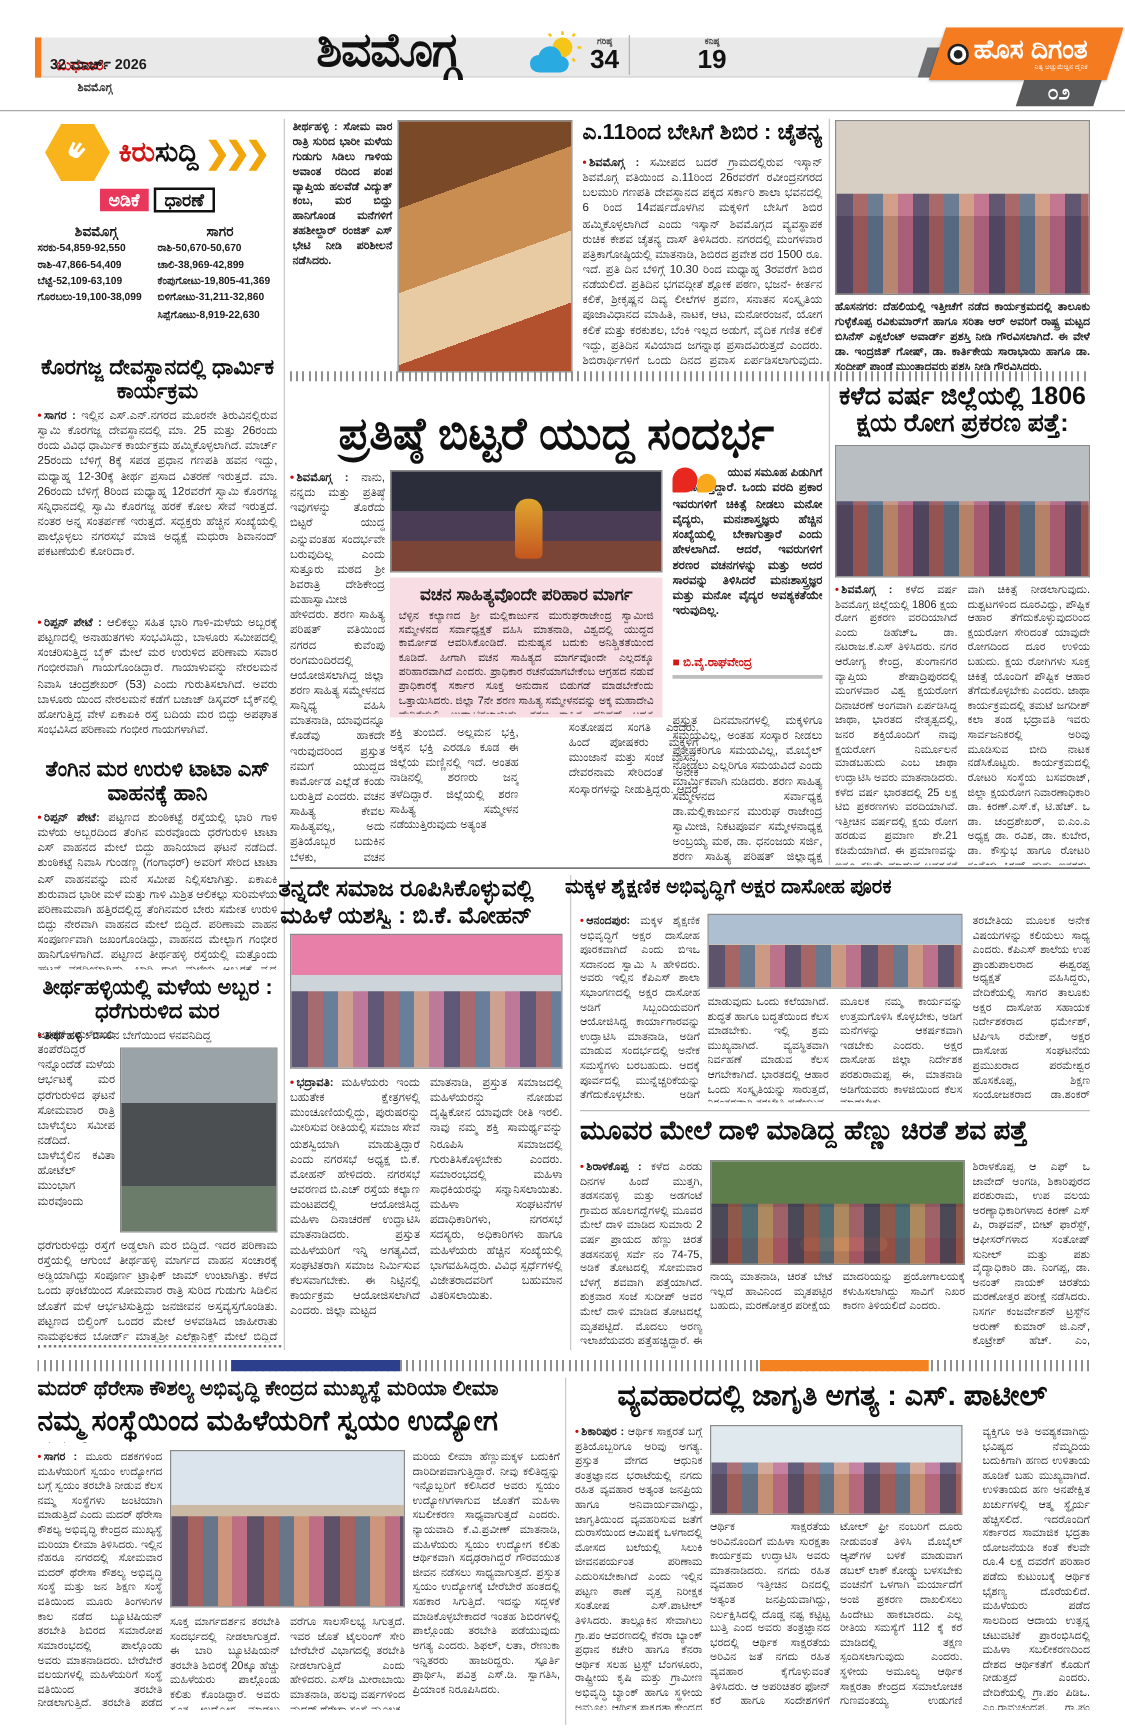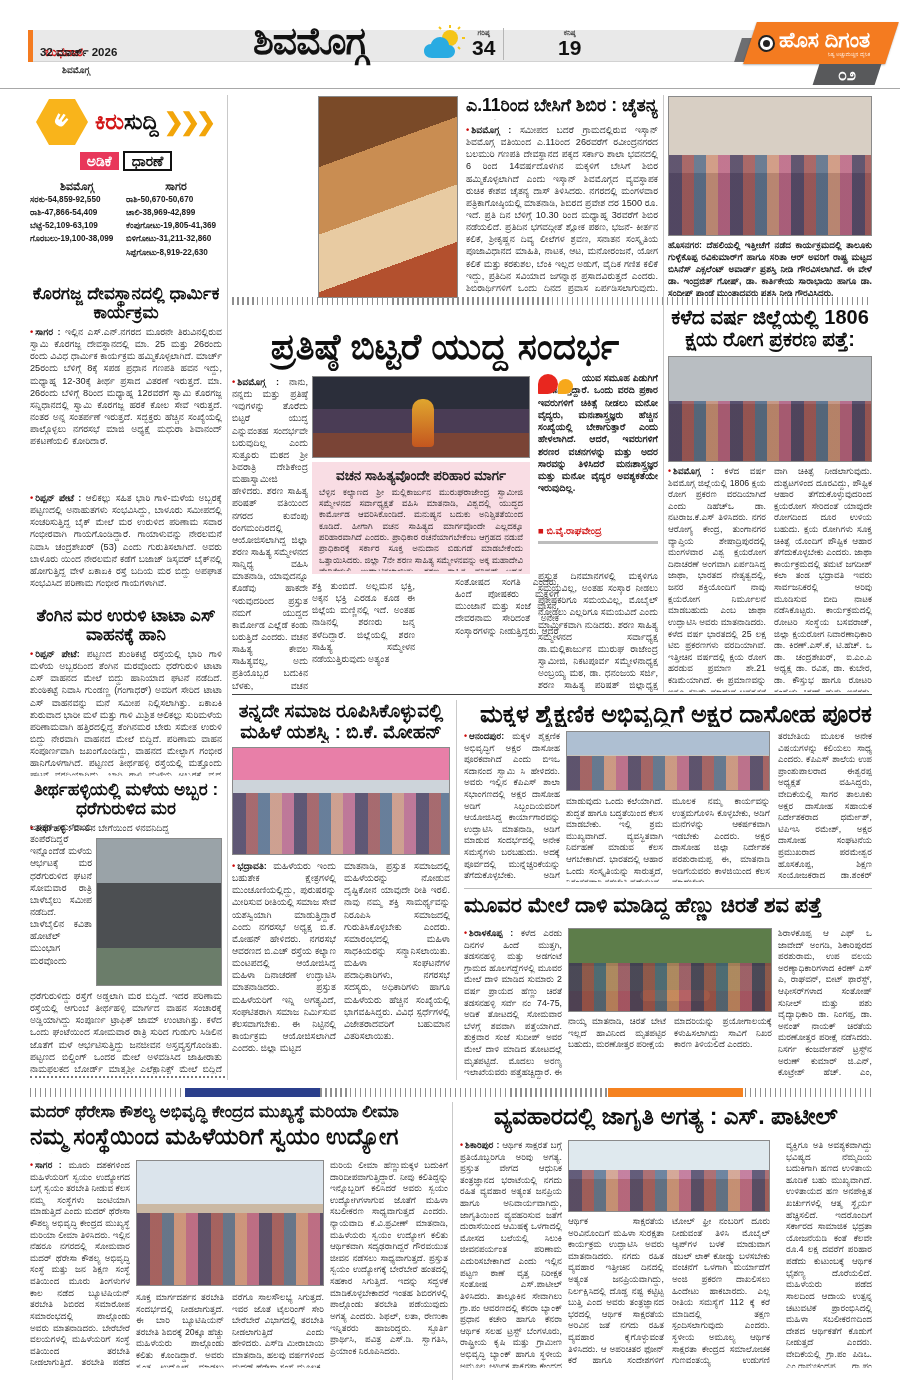--- a/index.html
+++ b/index.html
@@ -161,20 +161,21 @@
 
   <div class="abs hl" style="left:30px;top:780px;width:192px;height:40px;font-size:17px;">ತೀರ್ಥಹಳ್ಳಿಯಲ್ಲಿ ಮಳೆಯ ಅಬ್ಬರ : ಧರೆಗುರುಳಿದ ಮರ</div>
   <div class="abs story" style="left:30px;top:822px;width:192px;height:13px;">
     <span class="dl-b">•</span><span class="dl">ತೀರ್ಥಹಳ್ಳಿ :</span> <span>ಬಿಸಿಲಿನ ಬೇಗೆಯಿಂದ ಳನವನಿದಿದ್ದ</span>
   </div>
   <div class="abs story" style="left:30px;top:798px;width:62px;height:148px;margin-top:23px;">ಜನತೆಗೆ ಮಳೆರಾಯ ತಂಪೆರೆದಿದ್ದರೆ ಇನ್ನೊಂದೆಡೆ ಮಳೆಯ ಆರ್ಭಟಕ್ಕೆ ಮರ ಧರೆಗುರುಳಿದ ಘಟನೆ ಸೋಮವಾರ ರಾತ್ರಿ ಬಾಳೆಬೈಲು ಸಮೀಪ ನಡೆದಿದೆ. ಬಾಳೆಬೈಲಿನ ಕವಿತಾ ಹೋಟೆಲ್ ಮುಂಭಾಗ ಮರವೊಂದು</div>
   <div class="abs photo" style="left:96px;top:838px;width:126px;height:148px;background:linear-gradient(180deg,#9aa3a8 0 30%,#4c4f52 30% 75%,#6b7d6a 75% 100%);"></div>
   <div class="abs story" style="left:30px;top:990px;width:192px;height:84px;">ಧರೆಗುರುಳಿದ್ದು ರಸ್ತೆಗೆ ಅಡ್ಡಲಾಗಿ ಮರ ಬಿದ್ದಿದೆ. ಇದರ ಪರಿಣಾಮ ರಸ್ತೆಯಲ್ಲಿ ಆಗುಂಬೆ ತೀರ್ಥಹಳ್ಳಿ ಮಾರ್ಗದ ವಾಹನ ಸಂಚಾರಕ್ಕೆ ಅಡ್ಡಿಯಾಗಿದ್ದು ಸಂಪೂರ್ಣ ಟ್ರಾಫಿಕ್ ಜಾಮ್ ಉಂಟಾಗಿತ್ತು. ಕಳೆದ ಒಂದು ಘಂಟೆಯಿಂದ ಸೋಮವಾರ ರಾತ್ರಿ ಸುರಿದ ಗುಡುಗು ಸಿಡಿಲಿನ ಜೊತೆಗೆ ಮಳೆ ಆರ್ಭಟಿಸುತ್ತಿದ್ದು ಜನಜೀವನ ಅಸ್ತವ್ಯಸ್ತಗೊಂಡಿತು. ಪಟ್ಟಣದ ಬಿಲ್ಡಿಂಗ್ ಒಂದರ ಮೇಲೆ ಅಳವಡಿಸಿದ ಜಾಹೀರಾತು ನಾಮಫಲಕದ ಬೋರ್ಡ್ ಮಾತೃಶ್ರೀ ಎಲೆಕ್ಟ್ರಾನಿಕ್ಸ್ ಮೇಲೆ ಬಿದ್ದಿದೆ ಇದರಿಂದ ಯಾವುದೇ ತೊಂದರೆ ಉಂಟಾಗಿಲ್ಲ. ಇತ್ತ ವಾಹನ ಸಂಚಾರರು ಪರದಾಡುವಂಥ ಸ್ಥಿತಿ ಉಂಟಾಯಿತು.</div>
   <div class="abs dotline" style="left:30px;top:1076px;width:195px;height:0;"></div>
 
+  <div class="abs caption" style="left:234px;top:96px;width:80px;height:202px;">ತೀರ್ಥಹಳ್ಳಿ : ಸೋಮ ವಾರ ರಾತ್ರಿ ಸುರಿದ ಭಾರೀ ಮಳೆಯ ಗುಡುಗು ಸಿಡಿಲು ಗಾಳಿಯ ಅವಾಂತ ರದಿಂದ ಪಂಪ ವ್ಯಾಪ್ತಿಯ ಹಲವೆಡೆ ವಿದ್ಯುತ್ ಕಂಬ, ಮರ ಬಿದ್ದು ಹಾನಿಗೊಂಡ ಮನೆಗಳಿಗೆ ತಹಶೀಲ್ದಾರ್ ರಂಜಿತ್ ಎಸ್ ಭೇಟಿ ನೀಡಿ ಪರಿಶೀಲನೆ ನಡೆಸಿದರು.</div>
   <div class="abs photo" style="left:318px;top:96px;width:140px;height:202px;background:linear-gradient(160deg,#7a4a28 0 28%,#c98d52 28% 55%,#e8cba2 55% 78%,#b3502e 78% 100%);"></div>
 
   <div class="abs hl hl-left" style="left:466px;top:96px;width:192px;height:24px;font-size:17.5px;">ಎ.11ರಿಂದ ಬೇಸಿಗೆ ಶಿಬಿರ : ಚೈತನ್ಯ ದಾಸ್</div>
   <div class="abs story" style="left:466px;top:124px;width:192px;height:172px;">
     <span class="dl-b">•</span><span class="dl">ಶಿವಮೊಗ್ಗ :</span> <span>ಸಮೀಪದ ಬದರೆ ಗ್ರಾಮದಲ್ಲಿರುವ ಇಸ್ಕಾನ್ ಶಿವಮೊಗ್ಗ ವತಿಯಿಂದ ಎ.11ರಿಂದ 26ರವರೆಗೆ ರವೀಂದ್ರನಗರದ ಬಲಮುರಿ ಗಣಪತಿ ದೇವಸ್ಥಾನದ ಪಕ್ಕದ ಸರ್ಕಾರಿ ಶಾಲಾ ಭವನದಲ್ಲಿ 6 ರಿಂದ 14ವರ್ಷದೊಳಗಿನ ಮಕ್ಕಳಿಗೆ ಬೇಸಿಗೆ ಶಿಬಿರ ಹಮ್ಮಿಕೊಳ್ಳಲಾಗಿದೆ ಎಂದು ಇಸ್ಕಾನ್ ಶಿವಮೊಗ್ಗದ ವ್ಯವಸ್ಥಾಪಕ ರುಚಿಕ ಕೇಶವ ಚೈತನ್ಯ ದಾಸ್ ತಿಳಿಸಿದರು. ನಗರದಲ್ಲಿ ಮಂಗಳವಾರ ಪತ್ರಿಕಾಗೋಷ್ಠಿಯಲ್ಲಿ ಮಾತನಾಡಿ, ಶಿಬಿರದ ಪ್ರವೇಶ ದರ 1500 ರೂ. ಇದೆ. ಪ್ರತಿ ದಿನ ಬೆಳಿಗ್ಗೆ 10.30 ರಿಂದ ಮಧ್ಯಾಹ್ನ 3ರವರೆಗೆ ಶಿಬಿರ ನಡೆಯಲಿದೆ. ಪ್ರತಿದಿನ ಭಗವದ್ಗೀತೆ ಶ್ಲೋಕ ಪಠಣ, ಭಜನೆ- ಕೀರ್ತನ ಕಲಿಕೆ, ಶ್ರೀಕೃಷ್ಣನ ದಿವ್ಯ ಲೀಲೆಗಳ ಶ್ರವಣ, ಸನಾತನ ಸಂಸ್ಕೃತಿಯ ಪೂಜಾವಿಧಾನದ ಮಾಹಿತಿ, ನಾಟಕ, ಆಟ, ಮನೋರಂಜನೆ, ಯೋಗ ಕಲಿಕೆ ಮತ್ತು ಕರಕುಶಲ, ಬೆಂಕಿ ಇಲ್ಲದ ಅಡುಗೆ, ವೈದಿಕ ಗಣಿತ ಕಲಿಕೆ ಇದ್ದು, ಪ್ರತಿದಿನ ಸವಿಯಾದ ಜಗನ್ನಾಥ ಪ್ರಸಾದವಿರುತ್ತದೆ ಎಂದರು. ಶಿಬಿರಾರ್ಥಿಗಳಿಗೆ ಒಂದು ದಿನದ ಪ್ರವಾಸ ಏರ್ಪಡಿಸಲಾಗುವುದು. ಎ.26ರ ಸಂಜೆ 5 ಗಂಟೆಗೆ ಶುಭಮಂಗಳ ಸಮುದಾಯ ಭವನದಲ್ಲಿ ಶಿಬಿರದ ಸಮಾರೋಪ ಸಮಾರಂಭ ಏರ್ಪಡಿಸಲಾಗುವುದು. ಈ ಕಾರ್ಯಕ್ರಮಕ್ಕೆ ಮಕ್ಕಳ ಕುಟುಂಬದವರನ್ನು ಆಹ್ವಾನಿಸಲಾಗುತ್ತಿದೆ ಎಂದರು. ಮಾಹಿತಿಗಾಗಿ ಮೊ: 9743206075, 8073211757, 8618940181 ರಲ್ಲಿ ಸಂಪರ್ಕಿಸಬಹುದು ಎಂದರು. ಪತ್ರಿಕಾಗೋಷ್ಠಿಯಲ್ಲಿ ದಾಸರಾಜ ಗೋಪಾಲದಾಸ್, ಜನಾರ್ಧನ್ ಉಪಸ್ಥಿತರಿದ್ದರು.</span>
   </div>
 
   <div class="abs photo people" style="left:668px;top:96px;width:204px;height:140px;background:linear-gradient(180deg,#d8cfc4 0 55%,#97908a 55% 100%);position:absolute;"></div>
   <div class="abs caption" style="left:668px;top:240px;width:204px;height:56px;">ಹೊಸನಗರ: ದೆಹಲಿಯಲ್ಲಿ ಇತ್ತೀಚೆಗೆ ನಡೆದ ಕಾರ್ಯಕ್ರಮದಲ್ಲಿ ತಾಲೂಕು ಗುಳ್ಳೆಕೊಪ್ಪ ರವಿಕುಮಾರ್‌ಗೆ ಹಾಗೂ ಸರಿತಾ ಆರ್ ಅವರಿಗೆ ರಾಷ್ಟ್ರ ಮಟ್ಟದ ಬಿಸಿನೆಸ್ ಎಕ್ಸಲೆಂಟ್ ಅವಾರ್ಡ್ ಪ್ರಶಸ್ತಿ ನೀಡಿ ಗೌರವಿಸಲಾಗಿದೆ. ಈ ವೇಳೆ ಡಾ. ಇಂದ್ರಜಿತ್ ಗೋಷ್, ಡಾ. ಕಾರ್ತಿಕೇಯ ಸಾರಾಭಾಯಿ ಹಾಗೂ ಡಾ. ಸಂದೀಪ್ ಪಾಂಡೆ ಮುಂತಾದವರು ಪ್ರಶಸ್ತಿ ನೀಡಿ ಗೌರವಿಸಿದರು.</div>
 
@@ -211,28 +212,28 @@
 
   <div class="abs hl" style="left:668px;top:306px;width:204px;height:46px;font-size:20px;">ಕಳೆದ ವರ್ಷ ಜಿಲ್ಲೆಯಲ್ಲಿ 1806 ಕ್ಷಯ ರೋಗ ಪ್ರಕರಣ ಪತ್ತೆ: ಡಾ.ನಟರಾಜ್</div>
   <div class="abs photo people" style="left:668px;top:356px;width:204px;height:106px;background:linear-gradient(180deg,#b9bec2 0 45%,#8f8773 45% 100%);"></div>
   <div class="abs story" style="left:668px;top:466px;width:98px;height:226px;font-size:8.8px;">
     <span class="dl-b">•</span><span class="dl">ಶಿವಮೊಗ್ಗ :</span> <span>ಕಳೆದ ವರ್ಷ ಶಿವಮೊಗ್ಗ ಜಿಲ್ಲೆಯಲ್ಲಿ 1806 ಕ್ಷಯ ರೋಗ ಪ್ರಕರಣ ವರದಿಯಾಗಿದೆ ಎಂದು ಡಿಹೆಚ್ಒ ಡಾ. ನಟರಾಜ.ಕೆ.ಎಸ್ ತಿಳಿಸಿದರು. ನಗರ ಆರೋಗ್ಯ ಕೇಂದ್ರ, ತುಂಗಾನಗರ ವ್ಯಾಪ್ತಿಯ ಶೇಷಾದ್ರಿಪುರದಲ್ಲಿ ಮಂಗಳವಾರ ವಿಶ್ವ ಕ್ಷಯರೋಗ ದಿನಾಚರಣೆ ಅಂಗವಾಗಿ ಏರ್ಪಡಿಸಿದ್ದ ಜಾಥಾ, ಭಾರತದ ನೇತೃತ್ವದಲ್ಲಿ, ಜನರ ಶಕ್ತಿಯೊಂದಿಗೆ ನಾವು ಕ್ಷಯರೋಗ ನಿರ್ಮೂಲನೆ ಮಾಡಬಹುದು ಎಂಬ ಜಾಥಾ ಉದ್ಘಾಟಿಸಿ ಅವರು ಮಾತನಾಡಿದರು. ಕಳೆದ ವರ್ಷ ಭಾರತದಲ್ಲಿ 25 ಲಕ್ಷ ಟಿಬಿ ಪ್ರಕರಣಗಳು ವರದಿಯಾಗಿವೆ. ಇತ್ತೀಚಿನ ವರ್ಷದಲ್ಲಿ ಕ್ಷಯ ರೋಗ ಹರಡುವ ಪ್ರಮಾಣ ಶೇ.21 ಕಡಿಮೆಯಾಗಿದೆ. ಈ ಪ್ರಮಾಣವನ್ನು ಇನ್ನೂ ಕಡಿಮೆ ಮಾಡುವ ಅವಶ್ಯಕತೆ ಇದ್ದು, ಶೀಘ್ರ ಪತ್ತೆ, ಪೌಷ್ಟಿಕ ಆಹಾರ ಮತ್ತು ಚಿಕಿತ್ಸೆಯಿಂದ ಇದು ಸಾಧ್ಯ. ಸೂಕ್ತ ಚಿಕಿತ್ಸೆಯಿಂದ ಕ್ಷಯರೋಗದಿಂದ ಸಂಪೂರ್ಣವಾಗಿ ಗುಣಮುಖರಾಗಬಹುದು. ಎಲ್ಲಾ ಸರ್ಕಾರಿ ಆಸ್ಪತ್ರೆಗಳಲ್ಲಿ ಇದಕ್ಕೆ ಉಚಿತ</span>
   </div>
   <div class="abs story" style="left:774px;top:466px;width:98px;height:226px;font-size:8.8px;">ವಾಗಿ ಚಿಕಿತ್ಸೆ ನೀಡಲಾಗುವುದು. ದುಶ್ಚಟಗಳಿಂದ ದೂರವಿದ್ದು, ಪೌಷ್ಟಿಕ ಆಹಾರ ತೆಗೆದುಕೊಳ್ಳುವುದರಿಂದ ಕ್ಷಯರೋಗ ಸೇರಿದಂತೆ ಯಾವುದೇ ರೋಗದಿಂದ ದೂರ ಉಳಿಯ ಬಹುದು. ಕ್ಷಯ ರೋಗಿಗಳು ಸೂಕ್ತ ಚಿಕಿತ್ಸೆ ಯೊಂದಿಗೆ ಪೌಷ್ಟಿಕ ಆಹಾರ ತೆಗೆದುಕೊಳ್ಳಬೇಕು ಎಂದರು. ಜಾಥಾ ಕಾರ್ಯಕ್ರಮದಲ್ಲಿ ತಮಟೆ ಜಗದೀಶ್ ಕಲಾ ತಂಡ ಭದ್ರಾವತಿ ಇವರು ಸಾರ್ವಜನಿಕರಲ್ಲಿ ಅರಿವು ಮೂಡಿಸುವ ಬೀದಿ ನಾಟಕ ನಡೆಸಿಕೊಟ್ಟರು. ಕಾರ್ಯಕ್ರಮದಲ್ಲಿ ರೋಟರಿ ಸಂಸ್ಥೆಯ ಬಸವರಾಜ್, ಜಿಲ್ಲಾ ಕ್ಷಯರೋಗ ನಿವಾರಣಾಧಿಕಾರಿ ಡಾ. ಕಿರಣ್.ಎಸ್.ಕೆ, ಟಿ.ಹೆಚ್. ಒ ಡಾ. ಚಂದ್ರಶೇಖರ್, ಐ.ಎಂ.ಎ ಅಧ್ಯಕ್ಷ ಡಾ. ರವಿಶ, ಡಾ. ಕುಬೇರ, ಡಾ. ಕೌಸ್ತುಭ ಹಾಗೂ ರೋಟರಿ ಸಂಸ್ಥೆಯ ಕಿರಣ್ ಮತ್ತು ಇತರರು, ಮಹಮ್ಮದ್ ನವೀದ್, ನವೀನ, ಸಮಾಜ ಸೇವಕ ಬಸವರಾಜಪ್ಪ ಹಾಗೂ ಆರೋಗ್ಯ ಇಲಾಖೆಯ ಸಿಬ್ಬಂದಿಗಳು ಮತ್ತು ನಂಜಪ್ಪ ನರ್ಸಿಂಗ್ ಕಾಲೇಜಿನ ವಿದ್ಯಾರ್ಥಿಗಳು ಭಾಗವಹಿಸಿದ್ದರು.</div>
 
   <div class="abs hline" style="left:232px;top:694px;width:640px;"></div>
 
-  <div class="abs hl" style="left:232px;top:701px;width:218px;height:42px;font-size:18.5px;">ತನ್ನದೇ ಸಮಾಜ ರೂಪಿಸಿಕೊಳ್ಳುವಲ್ಲಿ ಮಹಿಳೆ ಯಶಸ್ವಿ : ಬಿ.ಕೆ. ಮೋಹನ್</div>
+  <div class="abs hl" style="left:216px;top:701px;width:218px;height:42px;font-size:18.5px;">ತನ್ನದೇ ಸಮಾಜ ರೂಪಿಸಿಕೊಳ್ಳುವಲ್ಲಿ ಮಹಿಳೆ ಯಶಸ್ವಿ : ಬಿ.ಕೆ. ಮೋಹನ್</div>
   <div class="abs photo people" style="left:232px;top:747px;width:218px;height:108px;background:linear-gradient(180deg,#e87fa8 0 30%,#cdd4da 30% 100%);"></div>
   <div class="abs story" style="left:232px;top:860px;width:104px;height:216px;">
     <span class="dl-b">•</span><span class="dl">ಭದ್ರಾವತಿ:</span> <span>ಮಹಿಳೆಯರು ಇಂದು ಬಹುತೇಕ ಕ್ಷೇತ್ರಗಳಲ್ಲಿ ಮುಂಚೂಣಿಯಲ್ಲಿದ್ದು, ಪುರುಷರನ್ನು ಮೀರಿಸುವ ರೀತಿಯಲ್ಲಿ ಸಮಾಜ ಸೇವೆ ಯಶಸ್ವಿಯಾಗಿ ಮಾಡುತ್ತಿದ್ದಾರೆ ಎಂದು ನಗರಸಭೆ ಅಧ್ಯಕ್ಷ ಬಿ.ಕೆ. ಮೋಹನ್ ಹೇಳಿದರು. ನಗರಸಭೆ ಆವರಣದ ಬಿ.ಎಚ್ ರಸ್ತೆಯ ಕಲ್ಯಾಣ ಮಂಟಪದಲ್ಲಿ ಆಯೋಜಿಸಿದ್ದ ಮಹಿಳಾ ದಿನಾಚರಣೆ ಉದ್ಘಾಟಿಸಿ ಮಾತನಾಡಿದರು. ಪ್ರಸ್ತುತ ಮಹಿಳೆಯರಿಗೆ ಇನ್ನಿ ಅಗತ್ಯವಿದೆ, ಸಂಘಟಿತರಾಗಿ ಸಮಾಜ ನಿರ್ಮಿಸುವ ಕೆಲಸವಾಗಬೇಕು. ಈ ನಿಟ್ಟಿನಲ್ಲಿ ಕಾರ್ಯಕ್ರಮ ಆಯೋಜಿಸಲಾಗಿದೆ ಎಂದರು. ಜಿಲ್ಲಾ ಮಟ್ಟದ</span>
   </div>
   <div class="abs story" style="left:344px;top:860px;width:106px;height:216px;">ಮಾತನಾಡಿ, ಪ್ರಸ್ತುತ ಸಮಾಜದಲ್ಲಿ ಮಹಿಳೆಯರನ್ನು ನೋಡುವ ದೃಷ್ಟಿಕೋನ ಯಾವುದೇ ರೀತಿ ಇರಲಿ. ನಾವು ನಮ್ಮ ಶಕ್ತಿ ಸಾಮರ್ಥ್ಯವನ್ನು ನಿರೂಪಿಸಿ ಸಮಾಜದಲ್ಲಿ ಗುರುತಿಸಿಕೊಳ್ಳಬೇಕು ಎಂದರು. ಸಮಾರಂಭದಲ್ಲಿ ಮಹಿಳಾ ಸಾಧಕಿಯರನ್ನು ಸನ್ಮಾನಿಸಲಾಯಿತು. ಮಹಿಳಾ ಸಂಘಟನೆಗಳ ಪದಾಧಿಕಾರಿಗಳು, ನಗರಸಭೆ ಸದಸ್ಯರು, ಅಧಿಕಾರಿಗಳು ಹಾಗೂ ಮಹಿಳೆಯರು ಹೆಚ್ಚಿನ ಸಂಖ್ಯೆಯಲ್ಲಿ ಭಾಗವಹಿಸಿದ್ದರು. ವಿವಿಧ ಸ್ಪರ್ಧೆಗಳಲ್ಲಿ ವಿಜೇತರಾದವರಿಗೆ ಬಹುಮಾನ ವಿತರಿಸಲಾಯಿತು.</div>
 
-  <div class="abs hl hl-left" style="left:480px;top:701px;width:408px;height:26px;font-size:24px;">ಮಕ್ಕಳ ಶೈಕ್ಷಣಿಕ ಅಭಿವೃದ್ಧಿಗೆ ಅಕ್ಷರ ದಾಸೋಹ ಪೂರಕ</div>
+  <div class="abs hl hl-left" style="left:452px;top:701px;width:408px;height:26px;font-size:16px;">ಮಕ್ಕಳ ಶೈಕ್ಷಣಿಕ ಅಭಿವೃದ್ಧಿಗೆ ಅಕ್ಷರ ದಾಸೋಹ ಪೂರಕ</div>
   <div class="abs story" style="left:464px;top:731px;width:96px;height:152px;font-size:8.8px;">
     <span class="dl-b">•</span><span class="dl">ಆನಂದಪುರ:</span> <span>ಮಕ್ಕಳ ಶೈಕ್ಷಣಿಕ ಅಭಿವೃದ್ಧಿಗೆ ಅಕ್ಷರ ದಾಸೋಹ ಪೂರಕವಾಗಿದೆ ಎಂದು ಬಿಇಒ ಸದಾನಂದ ಸ್ವಾಮಿ ಸಿ ಹೇಳಿದರು. ಅವರು ಇಲ್ಲಿನ ಕೆಪಿಎಸ್ ಶಾಲಾ ಸಭಾಂಗಣದಲ್ಲಿ ಅಕ್ಷರ ದಾಸೋಹ ಅಡಿಗೆ ಸಿಬ್ಬಂದಿಯವರಿಗೆ ಆಯೋಜಿಸಿದ್ದ ಕಾರ್ಯಾಗಾರವನ್ನು ಉದ್ಘಾಟಿಸಿ ಮಾತನಾಡಿ, ಅಡಿಗೆ ಮಾಡುವ ಸಂದರ್ಭದಲ್ಲಿ ಅನೇಕ ಸಮಸ್ಯೆಗಳು ಬರಬಹುದು. ಅದಕ್ಕೆ ಪೂರ್ವದಲ್ಲಿ ಮುನ್ನೆಚ್ಚರಿಕೆಯನ್ನು ತೆಗೆದುಕೊಳ್ಳಬೇಕು. ಅಡಿಗೆ ಸಿದ್ಧಪಡಿಸುವುದು ಅತ್ಯಂತ ಸವಾಲಿನ ಕೆಲಸವಾಗಿದೆ. ಅಡಿಗೆ</span>
   </div>
   <div class="abs photo people" style="left:566px;top:731px;width:204px;height:60px;background:linear-gradient(180deg,#aebfd2 0 40%,#c8c3b8 40% 100%);"></div>
   <div class="abs story" style="left:566px;top:796px;width:97px;height:86px;font-size:8.8px;">ಮಾಡುವುದು ಒಂದು ಕಲೆಯಾಗಿದೆ. ಶುದ್ಧತೆ ಹಾಗೂ ಬದ್ಧತೆಯಿಂದ ಕೆಲಸ ಮಾಡಬೇಕು. ಇಲ್ಲಿ ಶ್ರಮ ಮುಖ್ಯವಾಗಿದೆ. ವ್ಯವಸ್ಥಿತವಾಗಿ ನಿರ್ವಹಣೆ ಮಾಡುವ ಕೆಲಸ ಆಗಬೇಕಾಗಿದೆ. ಭಾರತದಲ್ಲಿ ಆಹಾರ ಒಂದು ಸಂಸ್ಕೃತಿಯನ್ನು ಸಾರುತ್ತದೆ, ನಿರಂತರವಾಗಿ ತರಬೇತಿ ಪಡೆಯುವ</div>
   <div class="abs story" style="left:672px;top:796px;width:98px;height:86px;font-size:8.8px;">ಮೂಲಕ ನಮ್ಮ ಕಾರ್ಯವನ್ನು ಉತ್ತಮಗೊಳಿಸಿ ಕೊಳ್ಳಬೇಕು, ಅಡಿಗೆ ಮನೆಗಳನ್ನು ಆಕರ್ಷಕವಾಗಿ ಇಡಬೇಕು ಎಂದರು. ಅಕ್ಷರ ದಾಸೋಹ ಜಿಲ್ಲಾ ನಿರ್ದೇಶಕ ಪರಶುರಾಮಪ್ಪ ಈ, ಮಾತನಾಡಿ ಅಡಿಗೆಯವರು ಕಾಳಜಿಯಿಂದ ಕೆಲಸ ಮಾಡಬೇಕು.</div>
   <div class="abs story" style="left:778px;top:731px;width:94px;height:151px;font-size:8.8px;">ತರಬೇತಿಯ ಮೂಲಕ ಅನೇಕ ವಿಷಯಗಳನ್ನು ಕಲಿಯಲು ಸಾಧ್ಯ ಎಂದರು. ಕೆಪಿಎಸ್ ಶಾಲೆಯ ಉಪ ಪ್ರಾಂಶುಪಾಲರಾದ ಈಶ್ವರಪ್ಪ ಅಧ್ಯಕ್ಷತೆ ವಹಿಸಿದ್ದರು, ವೇದಿಕೆಯಲ್ಲಿ ಸಾಗರ ತಾಲೂಕು ಅಕ್ಷರ ದಾಸೋಹ ಸಹಾಯಕ ನಿರ್ದೇಶಕರಾದ ಧರ್ಮೇಶ್, ಟಿಪಿಇಸಿ ರಮೇಶ್, ಅಕ್ಷರ ದಾಸೋಹ ಸಂಘಟನೆಯ ಪ್ರಮುಖರಾದ ಪರಮೇಶ್ವರ ಹೊಸಕೊಪ್ಪ, ಶಿಕ್ಷಣ ಸಂಯೋಜಕರಾದ ಡಾ.ಶಂಕರ್ ಶಾಸ್ತ್ರಿ, ಪಾಲಾಕ್ಷಪ್ಪ, ಕುಮಾರಸ್ವಾಮಿ, ಮೊದಲಾದವರು ಉಪಸ್ಥಿತರಿದ್ದರು</div>
 
   <div class="abs" style="left:464px;top:888px;width:408px;height:1px;background:#bbb;"></div>
   <div class="abs hl hl-left" style="left:464px;top:893px;width:408px;height:30px;font-size:21px;">ಮೂವರ ಮೇಲೆ ದಾಳಿ ಮಾಡಿದ್ದ ಹೆಣ್ಣು ಚಿರತೆ ಶವ ಪತ್ತೆ</div>

